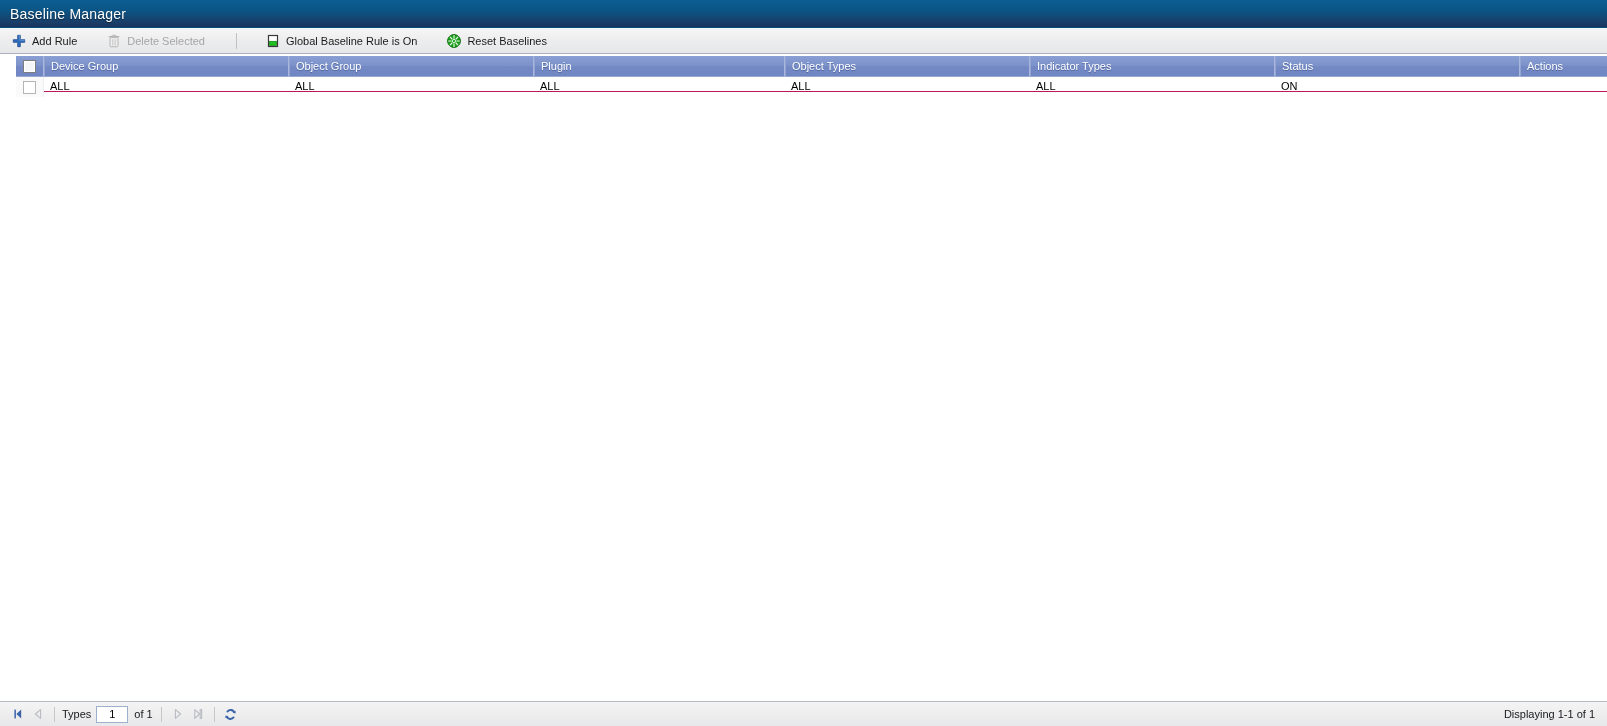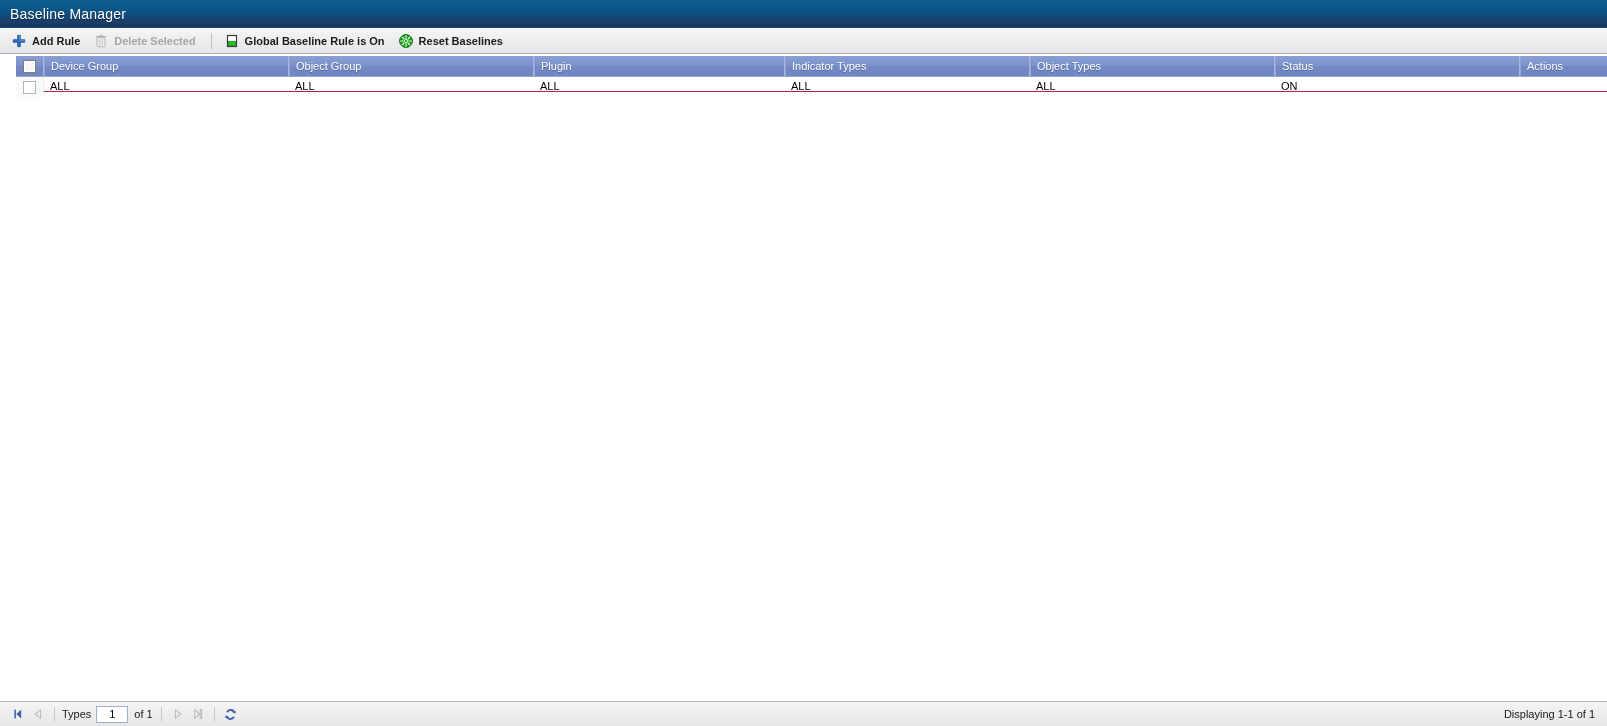--- a/index.html
+++ b/index.html
@@ -41,22 +41,21 @@
 
   
   .toolbar {
     height: 26px;
     background: linear-gradient(to bottom, #f6f6f7 0%, #ededee 50%, #e6e7e9 100%);
     border-bottom: 1px solid #aab0be;
     display: flex;
     align-items: center;
     padding: 0 6px;
     box-sizing: border-box;
-    gap: 0px;
-    font-weight: bold;
+    gap: 16px;
   }
   .tbtn {
     display: flex;
     align-items: center;
     height: 20px;
     padding: 0 7px 0 4px;
     cursor: pointer;
     border: 1px solid transparent;
     border-radius: 2px;
     white-space: nowrap;
@@ -275,22 +274,22 @@
 
   <div class="grid">
 
     <div class="grid-head">
       <div class="hcell cbcol" style="width:28px">
         <span class="hcheck"></span>
       </div>
       <div class="hcell" style="width:245px">Device Group</div>
       <div class="hcell" style="width:245px">Object Group</div>
       <div class="hcell" style="width:251px">Plugin</div>
+      <div class="hcell" style="width:245px">Object Types</div>
       <div class="hcell" style="width:245px">Indicator Types</div>
-      <div class="hcell" style="width:245px">Object Types</div>
       <div class="hcell" style="width:245px">Status</div>
       <div class="hcell" style="width:103px;border-right:none">Actions</div>
     </div>
 
     <div class="grid-body">
       <div class="grow">
         <div class="dcell cbcol" style="width:28px">
           <span class="rcheck"></span>
         </div>
         <div class="dcell" style="width:245px">ALL</div>

